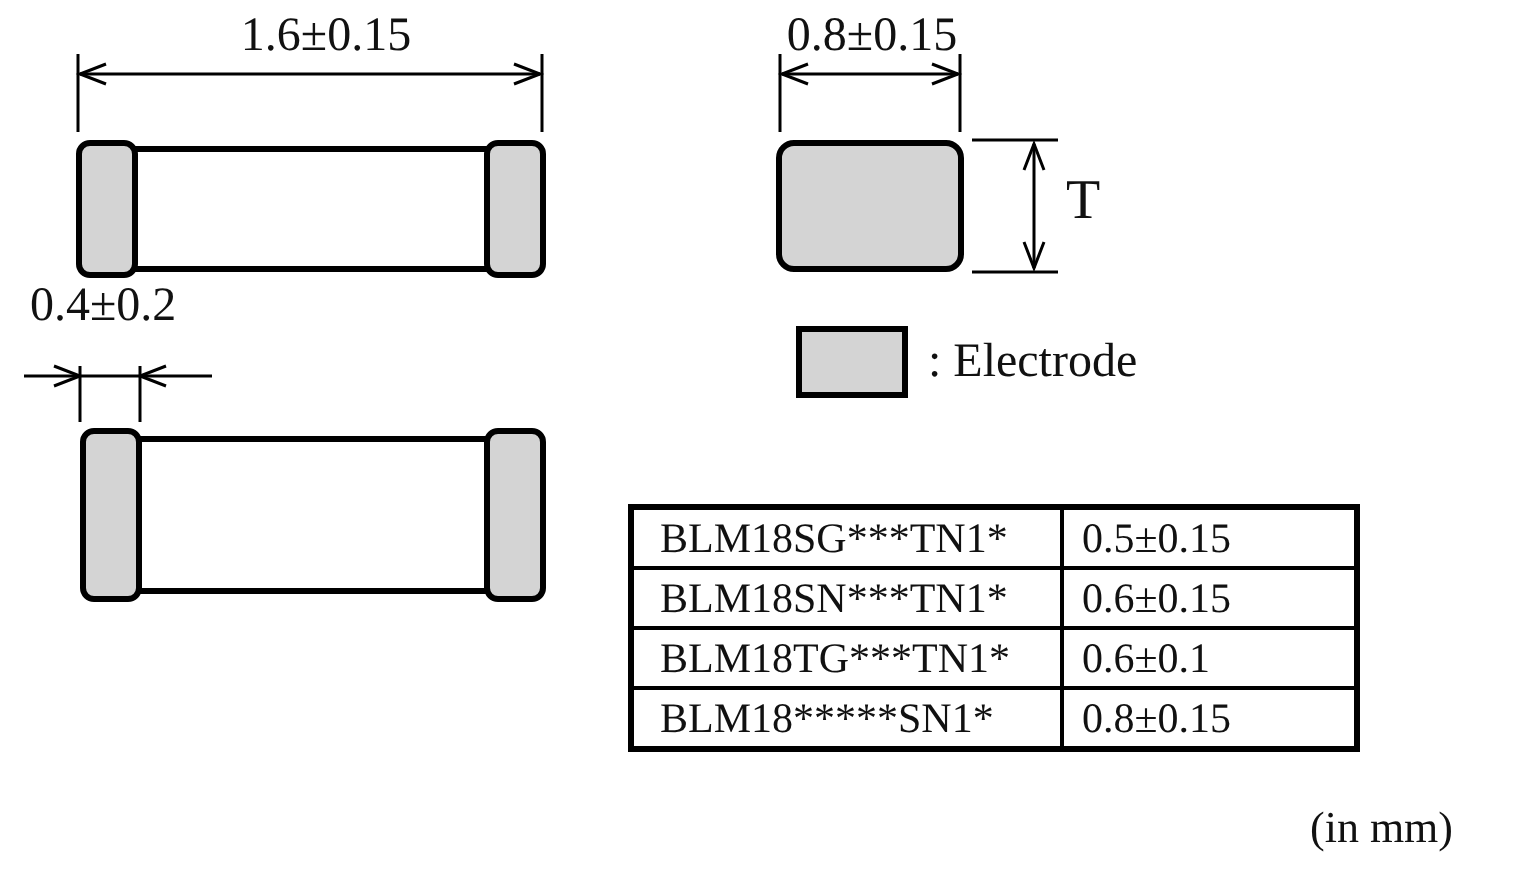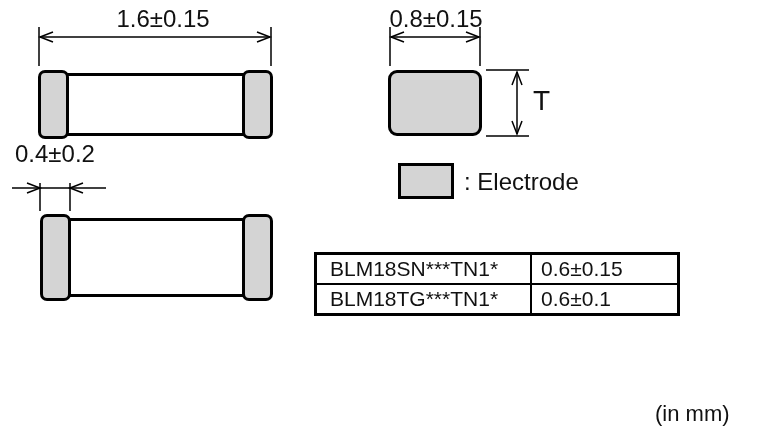--- a/index.html
+++ b/index.html
@@ -1,18 +1,18 @@
 <!DOCTYPE html>
 <html><head>
 <meta charset="utf-8">
 <style>
   html,body{margin:0;padding:0;background:#fff;}
   #canvas{
     position:relative;width:757px;height:445px;background:#ffffff;
-    font-family:Liberation Sans, sans-serif;color:#000;
+    font-family:Liberation Serif, serif;color:#000;
     overflow:hidden;
   }
   svg.lines{position:absolute;left:0;top:0;z-index:1;}
   .dim-label{position:absolute;z-index:3;font-size:24px;color:#111;white-space:nowrap;}
   .chip-body{
     position:absolute;z-index:2;background:#ffffff;border:3px solid #000;
     box-sizing:border-box;
   }
   .electrode{
     position:absolute;z-index:2;background:#d4d4d4;border:3px solid #000;
@@ -88,25 +88,33 @@
   <div class="dim-label" style="left:386px;top:5px;width:100px;text-align:center;">0.8±0.15</div>
   <div class="dim-label" style="left:15px;top:140px;">0.4±0.2</div>
   <div class="t-label" style="left:533px;top:85px;">T</div>
 
   <div class="legend-swatch" style="left:398px;top:163px;"></div>
   <div class="legend-text" style="left:464px;top:168px;text-align:center;">: Electrode</div>
 
   <table class="tt">
     <tbody>
       <tr>
+        <td class="part">BLM18SG***TN1*</td>
+        <td class="thick">0.5±0.15</td>
+      </tr>
+      <tr>
         <td class="part">BLM18SN***TN1*</td>
         <td class="thick">0.6±0.15</td>
       </tr>
       <tr>
         <td class="part">BLM18TG***TN1*</td>
         <td class="thick">0.6±0.1</td>
+      </tr>
+      <tr>
+        <td class="part">BLM18*****SN1*</td>
+        <td class="thick">0.8±0.15</td>
       </tr>
     </tbody>
   </table>
 
   <div class="units" style="left:655px;top:401px;width:98px;">(in mm)</div>
 
 </div>
 
 </body></html>

